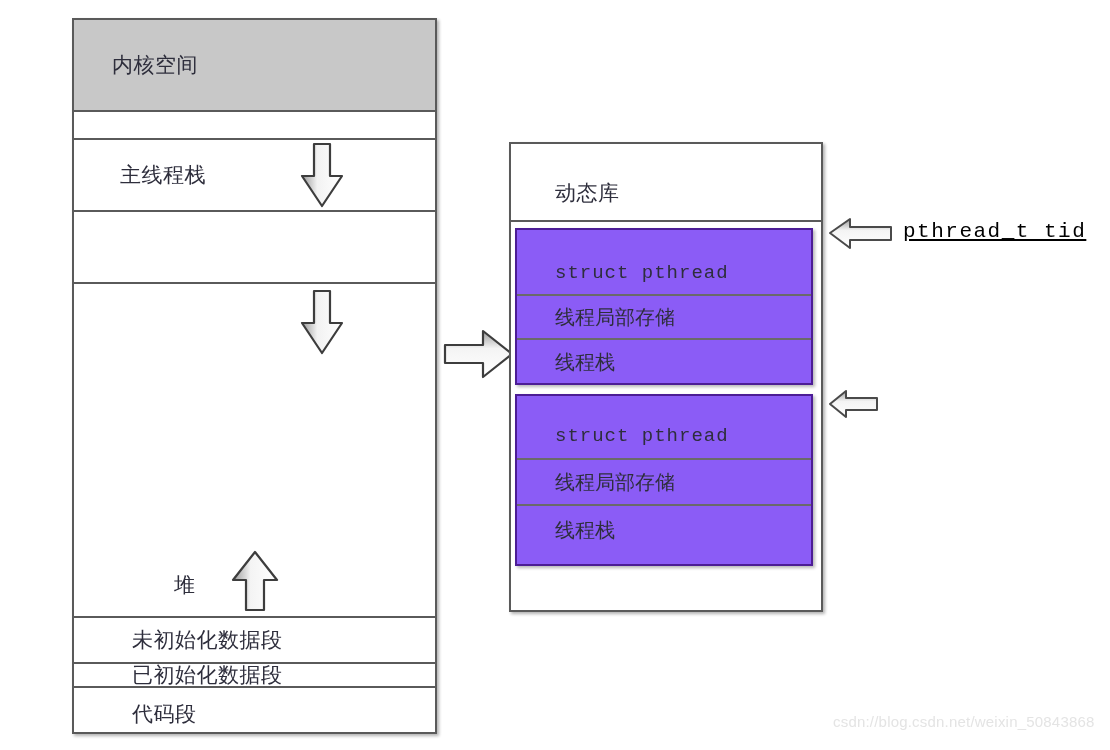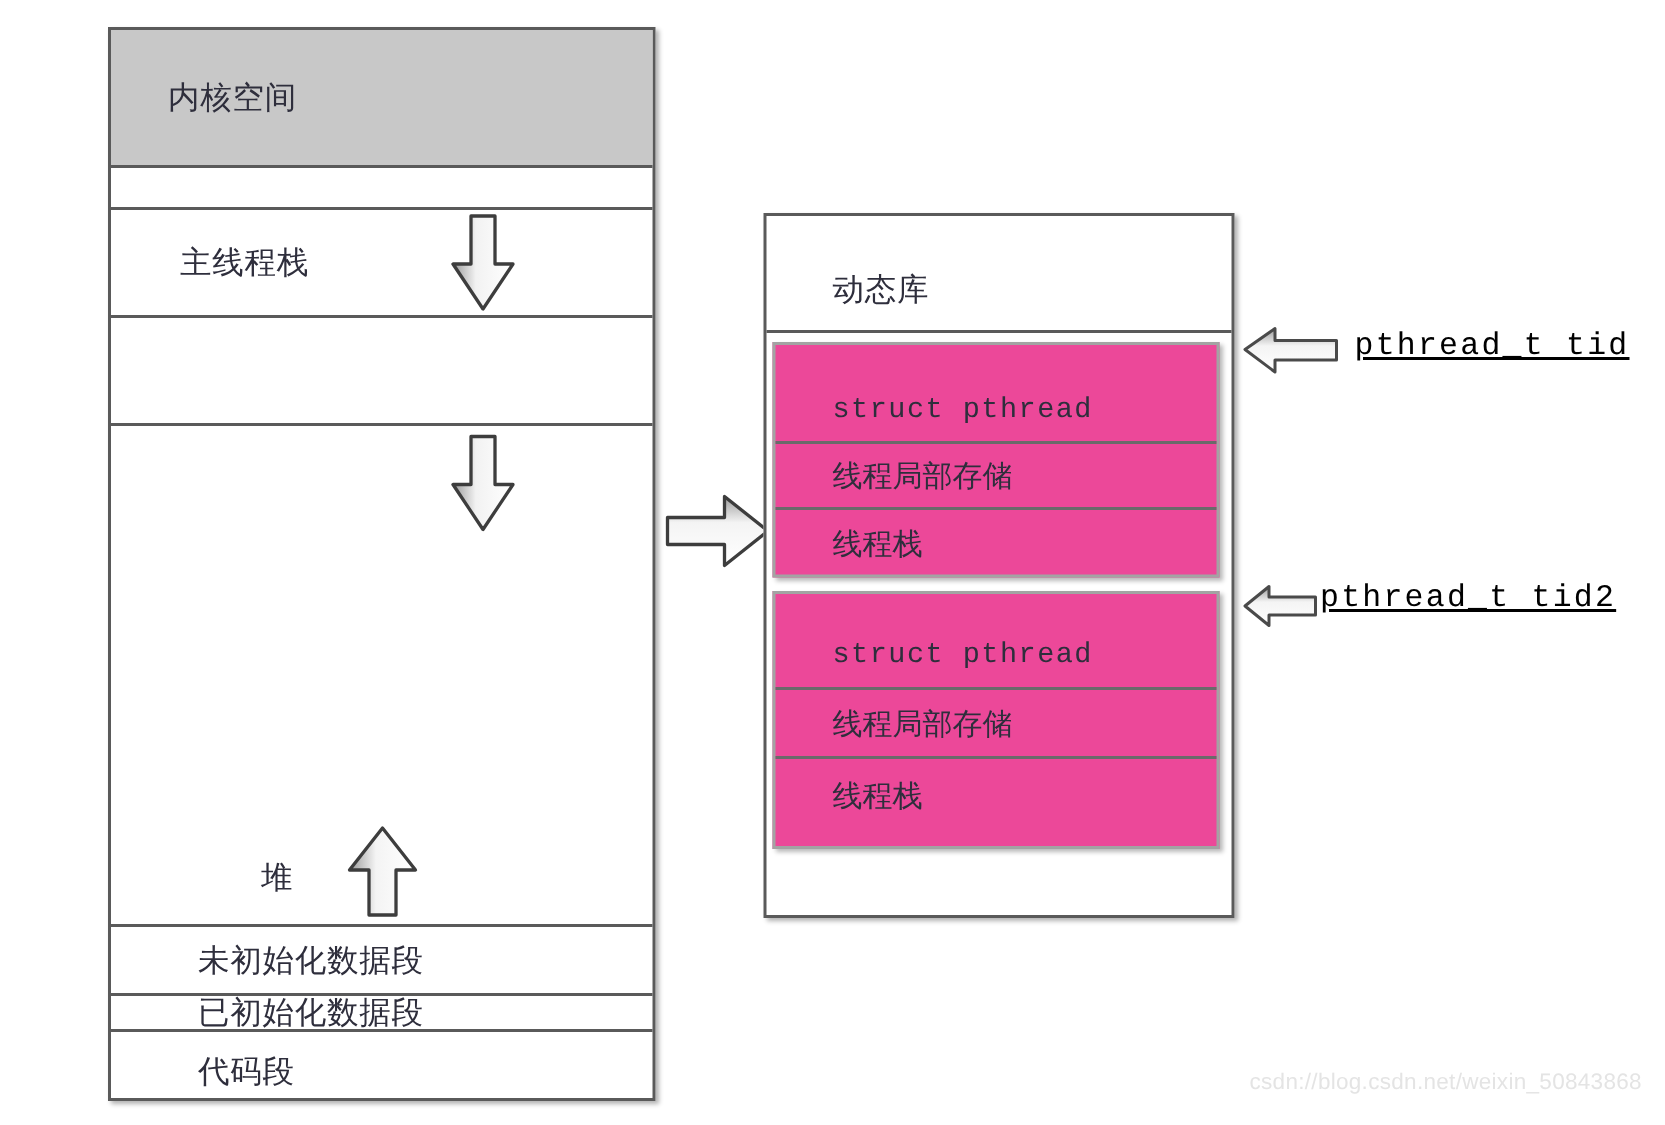--- a/index.html
+++ b/index.html
@@ -51,22 +51,22 @@
   }
 
   .kernel {
     background: #c8c8c8;
   }
 
   
   .thread-block {
     position: absolute;
     box-sizing: border-box;
-    border: 2px solid #a3a3a3;
-    background: #ec4899;
+    border: 2px solid #4c1d95;
+    background: #8b5cf6;
     box-shadow: 2px 2px 3px rgba(0,0,0,0.28);
   }
   .trow {
     position: absolute;
     left: 0;
     width: 100%;
     box-sizing: border-box;
     display: flex;
     align-items: center;
     border-bottom: 2px solid #6a6a6a;
@@ -234,17 +234,16 @@
     <defs>
       <linearGradient id="gl2" x1="0" y1="0" x2="0" y2="1">
         <stop offset="0%" stop-color="#9c9c9c"></stop>
         <stop offset="40%" stop-color="#f4f4f4"></stop>
         <stop offset="100%" stop-color="#ffffff"></stop>
       </linearGradient>
     </defs>
     <path d="M2,16 L18,3 L18,10 L49,10 L49,22 L18,22 L18,29 Z" fill="url(#gl2)" stroke="#4a4a4a" stroke-width="2" stroke-linejoin="round"></path>
   </svg>
 
-  <span class="side-label" style="left:880px; top:388px;">pthread_t tid2</span>
 
   <span class="watermark" style="left:833px; top:713px;">csdn://blog.csdn.net/weixin_50843868</span>
 
 </div>
 
 </body></html>

